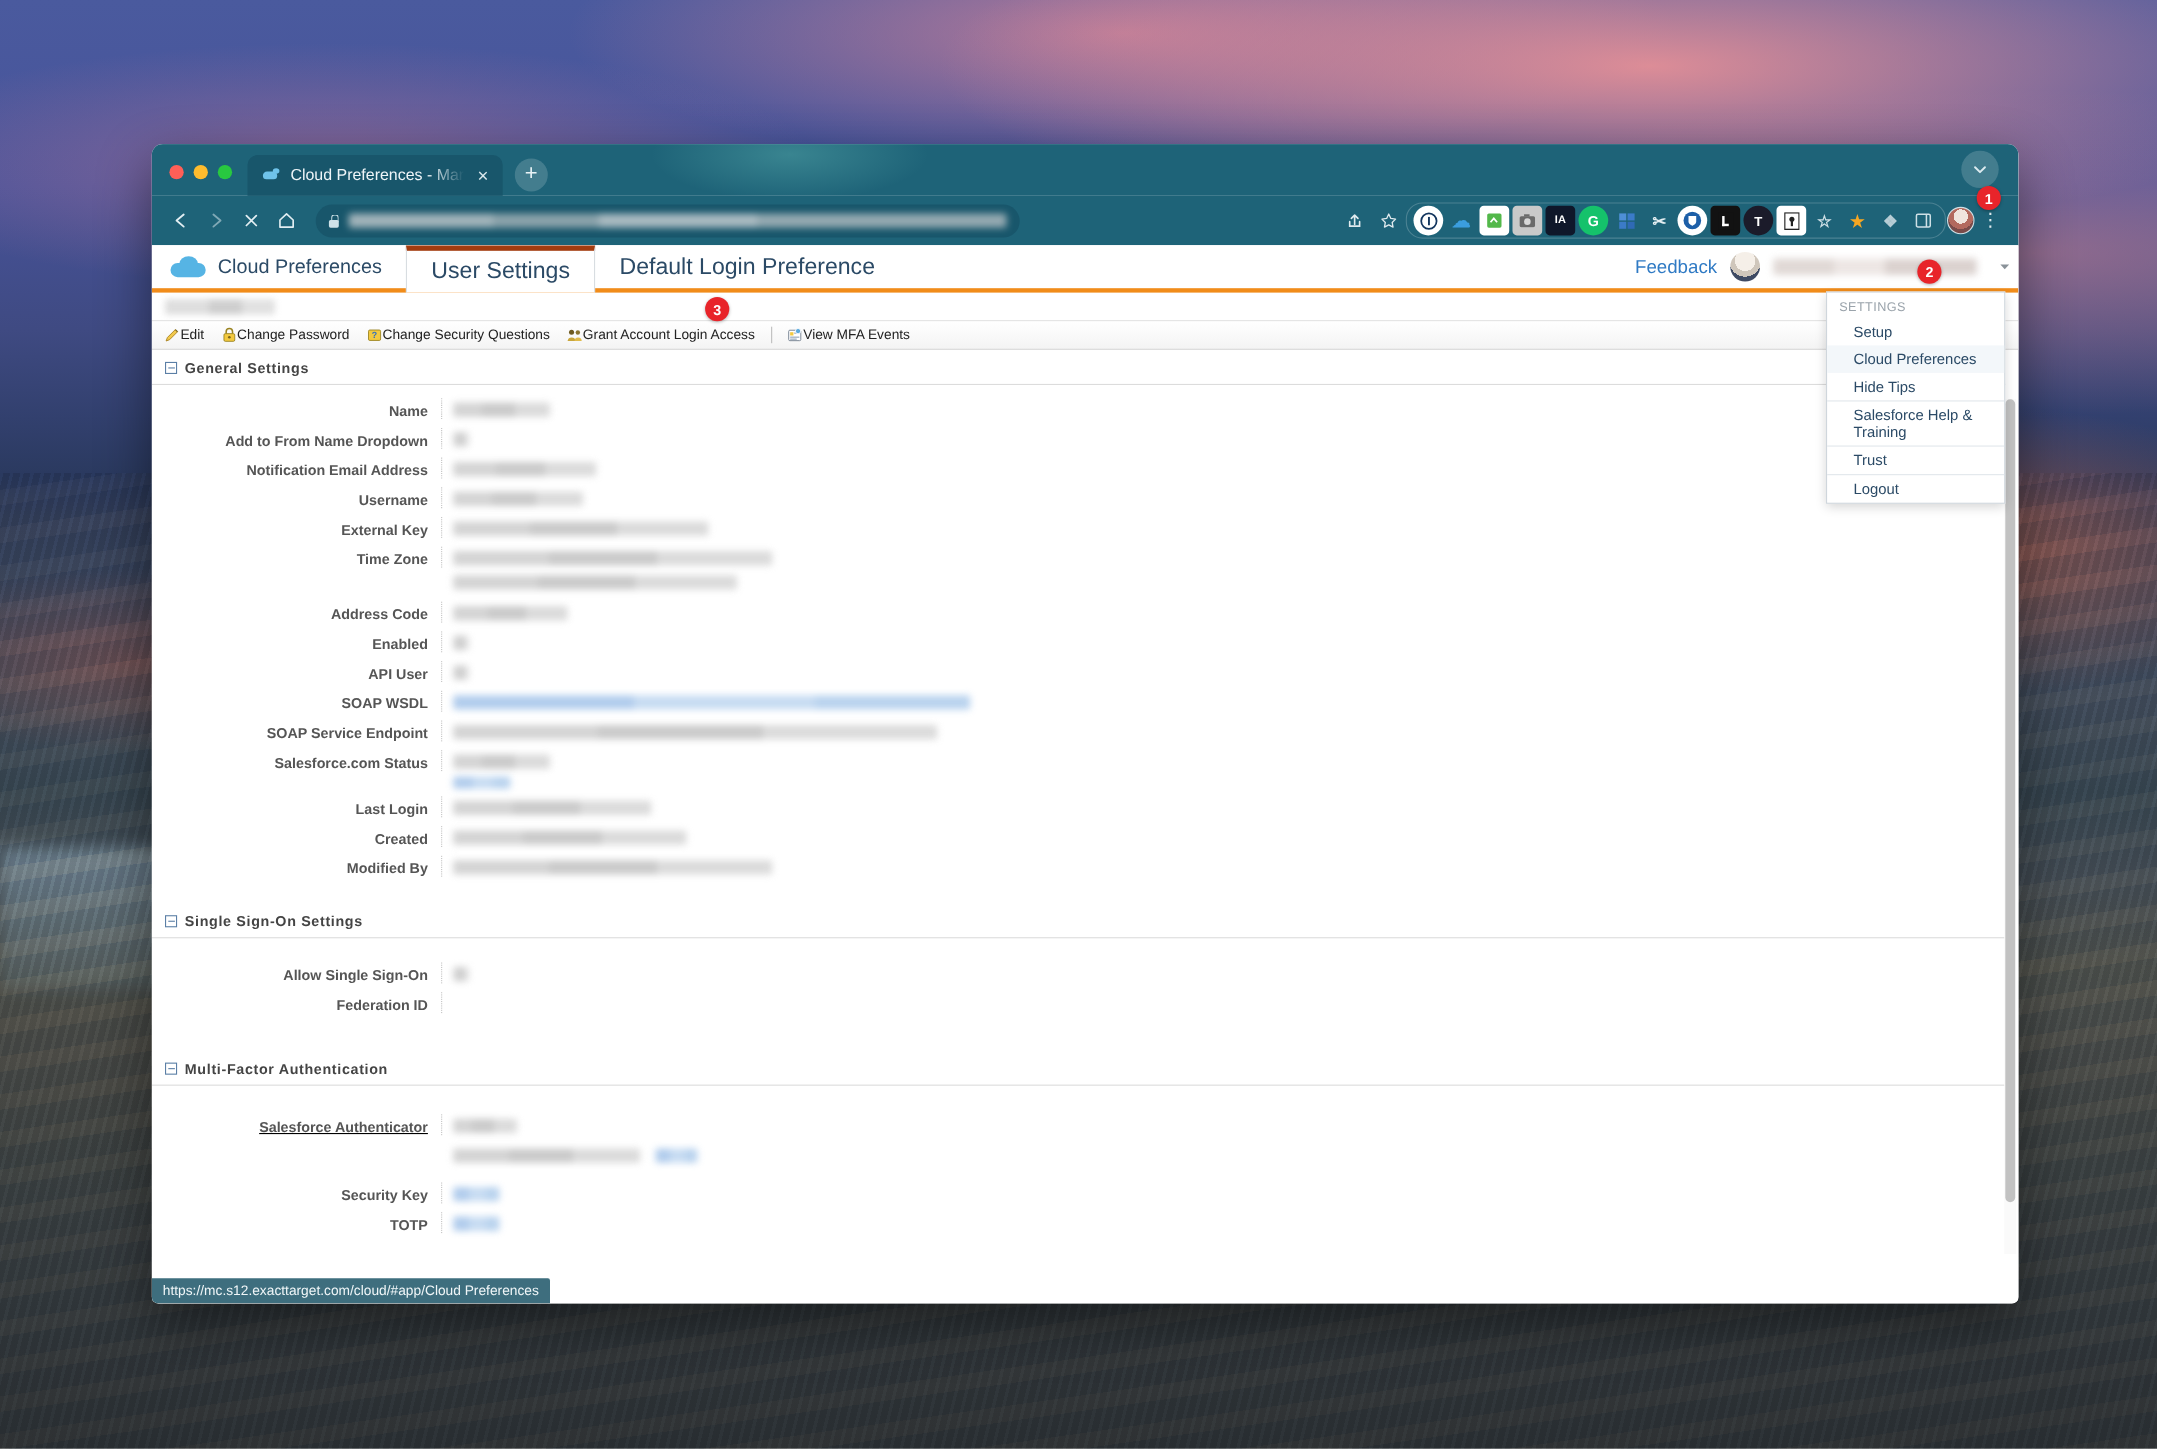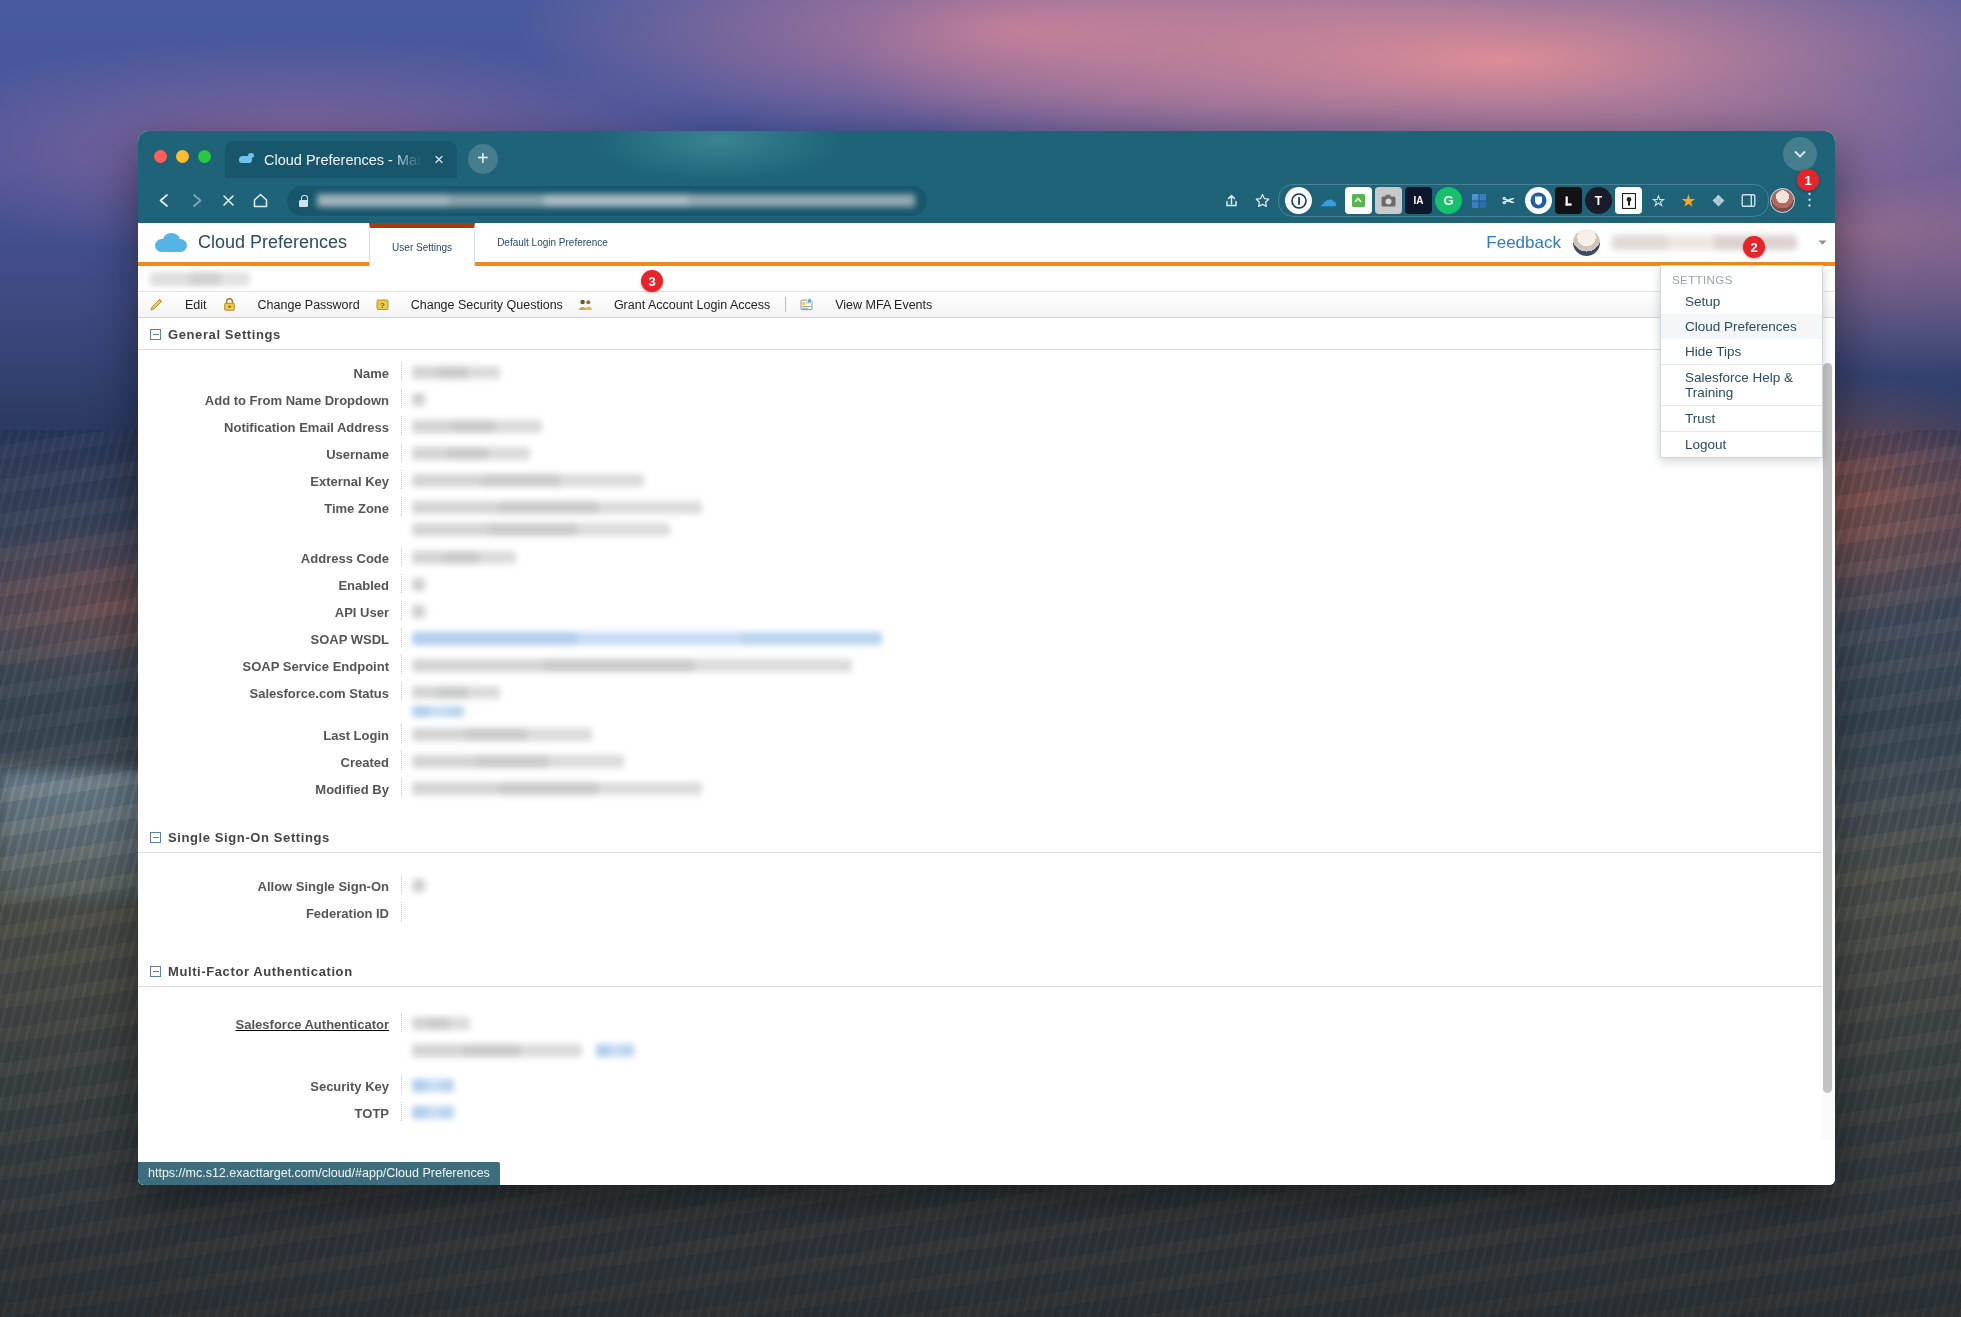--- a/index.html
+++ b/index.html
@@ -196,21 +196,21 @@
     content:""; position:absolute; left:0; bottom:0; width:32px; height:13px;
     border-radius: 10px; background:#56b4e4;
   }
   .brand-cloud::after {
     content:""; position:absolute; left:8px; top:0; width:17px; height:14px;
     border-radius:50%; background:#56b4e4;
   }
   .brand-text { font-size: 18px; color: #2b4a66; }
   .apptab {
     display: flex; align-items: center; padding: 0 22px;
-    font-size: 10px; color: #2b4a66; cursor: pointer;
+    font-size: 21px; color: #2b4a66; cursor: pointer;
     position: relative;
   }
   .apptab.active {
     border-left: 1px solid #d8dde1;
     border-right: 1px solid #d8dde1;
     border-top: 5px solid #a33c10;
     background: #fff; margin-bottom: -4px; padding-top: 0;
   }
   .header-right {
     margin-left: auto; display: flex; align-items: center; gap: 12px; padding-right: 0;
@@ -256,21 +256,21 @@
     filter: blur(3px); opacity: .85;
   }
   .actionbar {
     height: 27px; margin-top: 5px;
     border-top: 1px solid #e3e3e3; border-bottom: 1px solid #d5d5d5;
     background: linear-gradient(180deg,#fff 0%, #f4f4f4 100%);
     display: flex; align-items: center; gap: 0; padding-left: 11px;
     position: relative;
   }
   .action {
-    display: flex; align-items: center; gap: 21px;
+    display: flex; gap: 0;
     font-size: 12.5px; color: #222; cursor: pointer; padding-right: 15px;
   }
   .action.after-sep {
     border-left: 1px solid #bdbdbd; padding-left: 13px;
   }
   .aicon { width: 15px; height: 15px; flex: none; position: relative; }
 
   
   .section-head {
     display: flex; align-items: center; gap: 7px;

